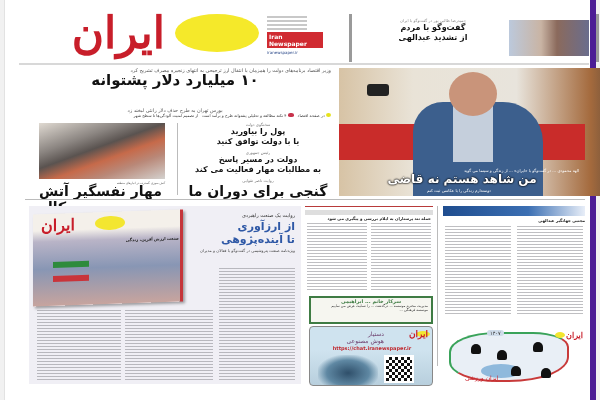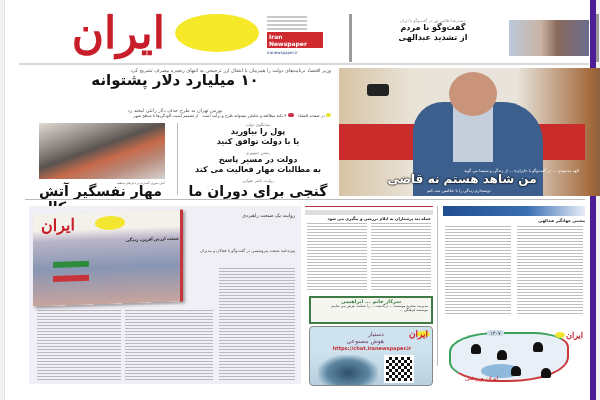--- a/index.html
+++ b/index.html
@@ -174,20 +174,24 @@
 
   <div class="abs mag-block">
     <div class="mag-cover">
       <div class="mag-logo">ایران</div>
       <div class="mag-sun"></div>
       <div class="mag-cover-title">صنعت ارزش آفرین، زندگی</div>
       <div class="mag-flag-g"></div>
       <div class="mag-flag-r"></div>
     </div>
     <div class="mag-kicker">روایت یک صنعت راهبردی</div>
+    <div class="mag-title">
+      <div>از ارزآوری</div>
+      <div>تا آینده‌پژوهی</div>
+    </div>
     <div class="mag-lede">ویژه‌نامه صنعت پتروشیمی در گفت‌وگو با فعالان و مدیران</div>
     <div class="abs txt" style="left:190px; top:62px; width:76px; height:112px;"></div>
     <div class="abs txt" style="left:8px; top:104px; width:84px; height:70px;"></div>
     <div class="abs txt" style="left:96px; top:104px; width:88px; height:70px;"></div>
   </div>
 
   <div class="abs mid-block">
     <div class="mid-head"></div>
     <div class="mid-title">حمله تند پرستاران به ایلام بررسی و پیگیری می شود</div>
     <div class="abs txt" style="left:2px; top:16px; width:60px; height:68px;"></div>

